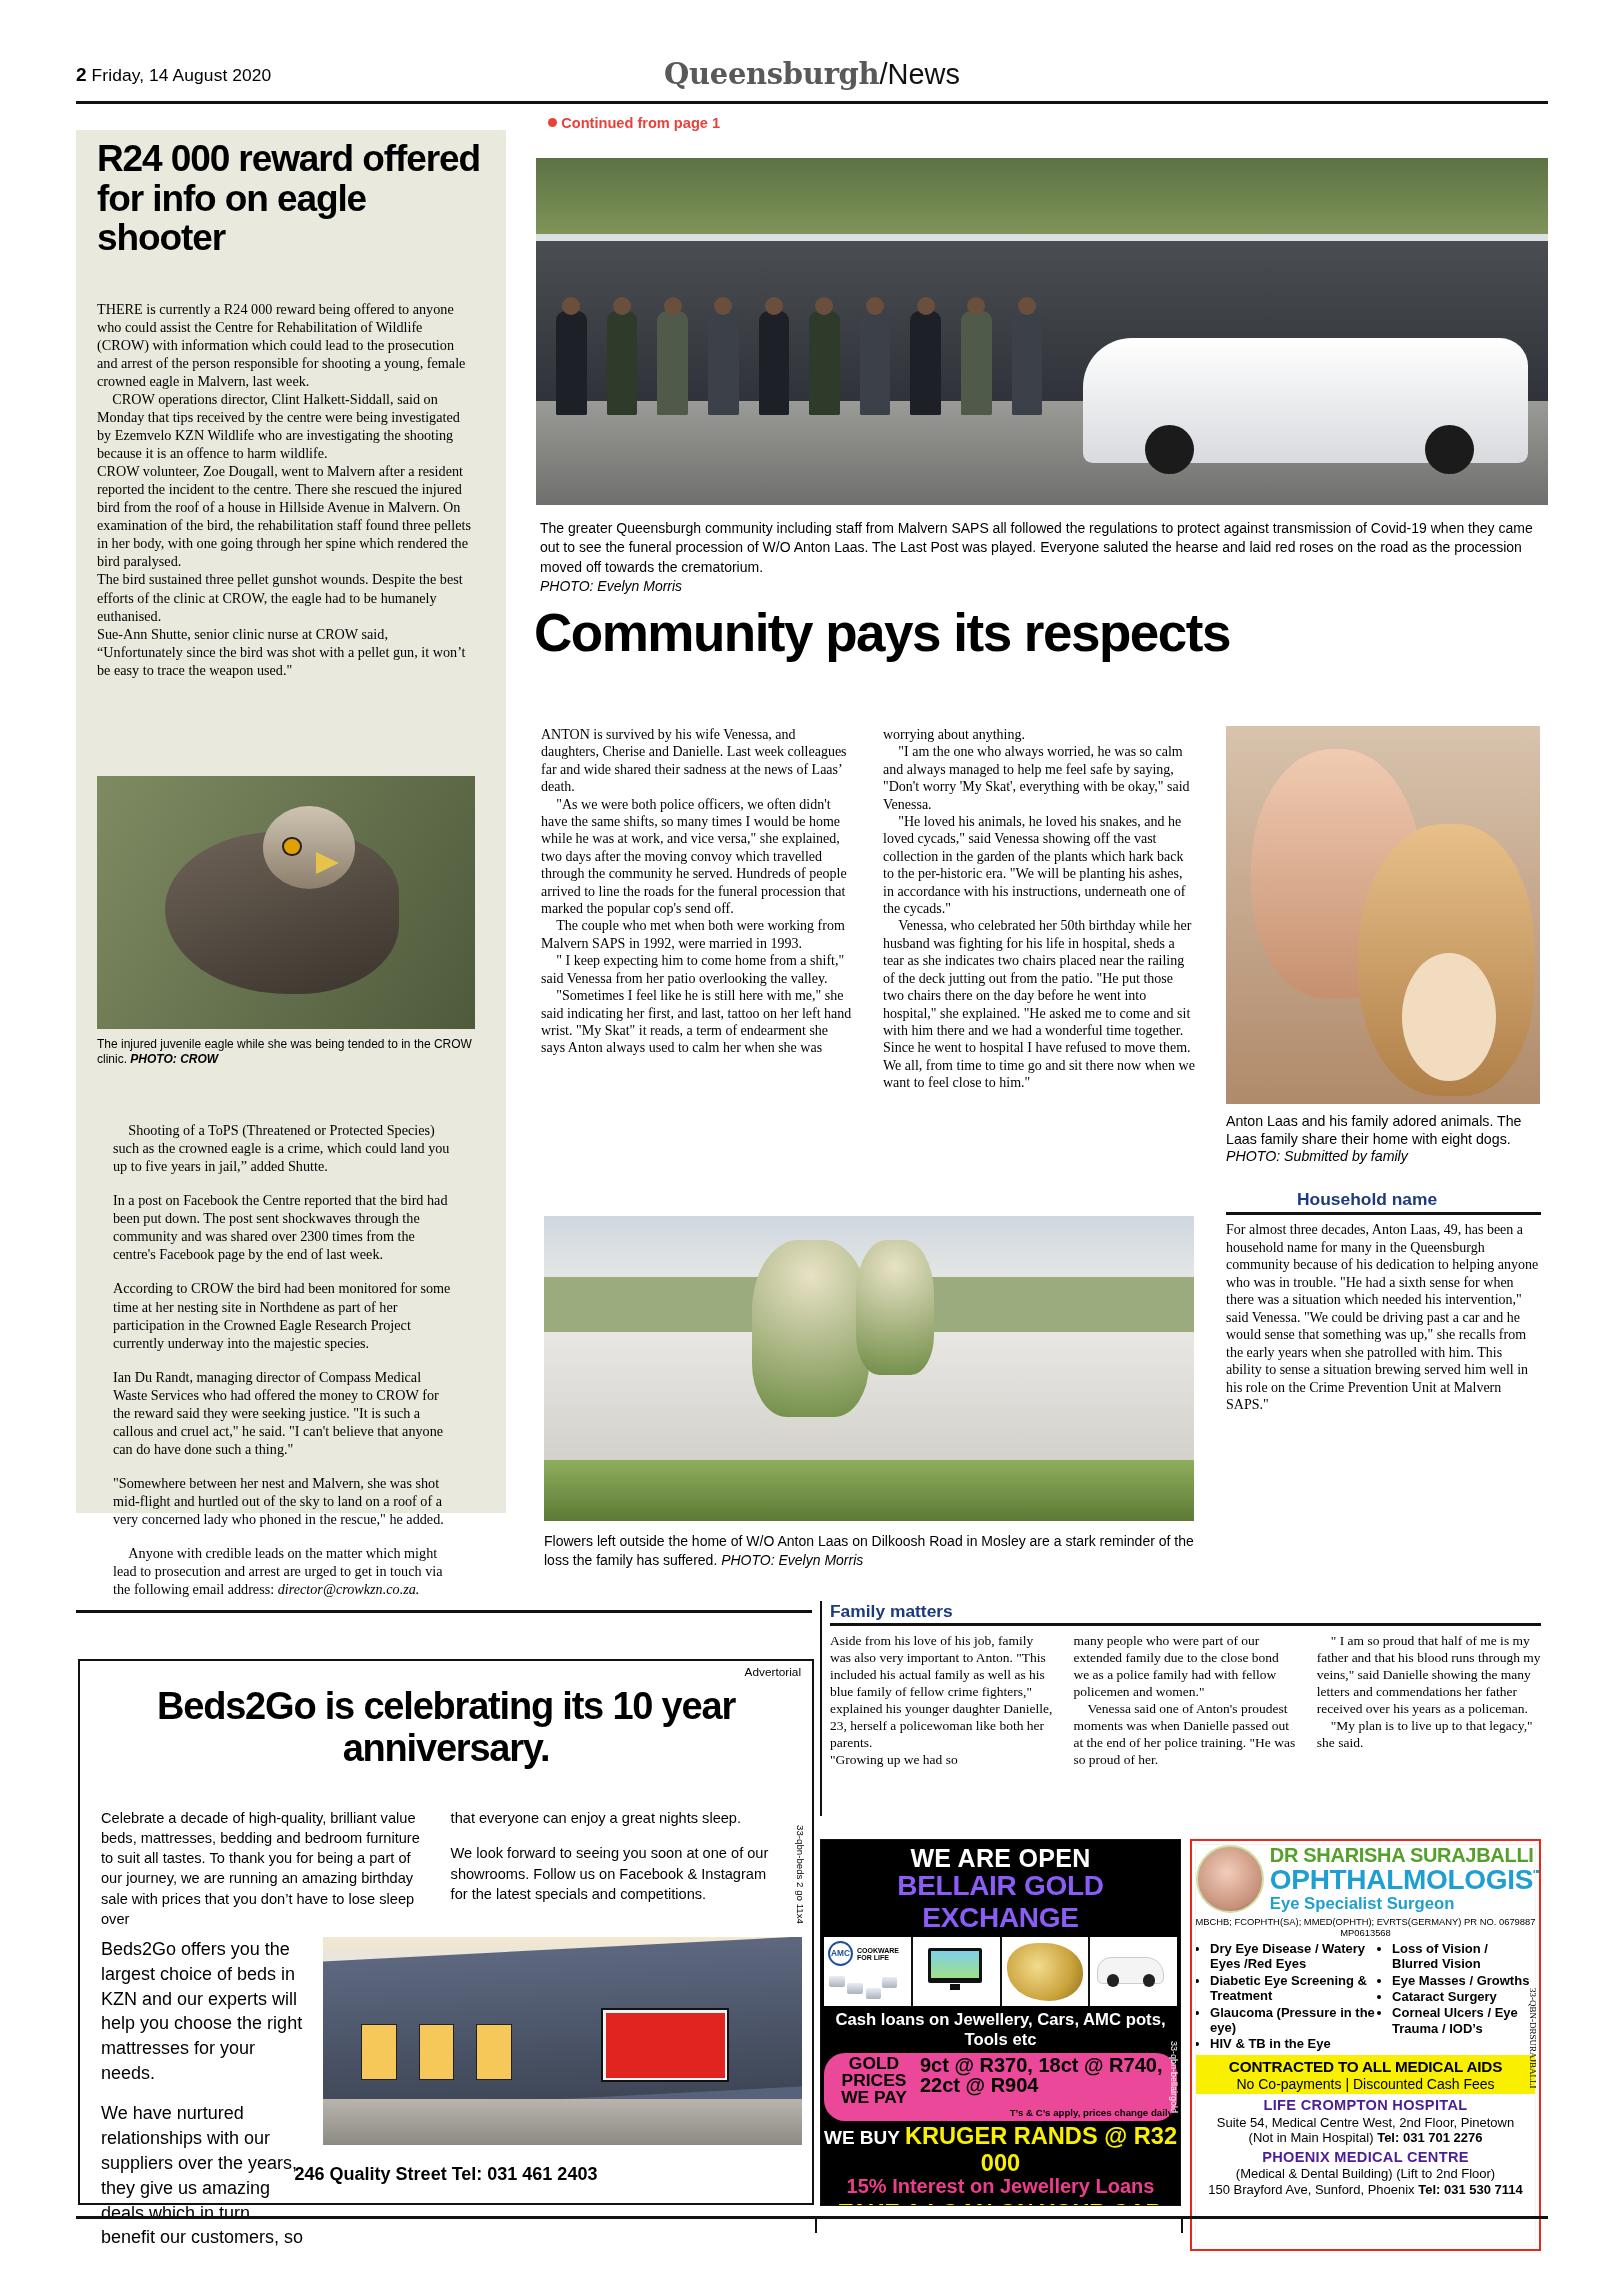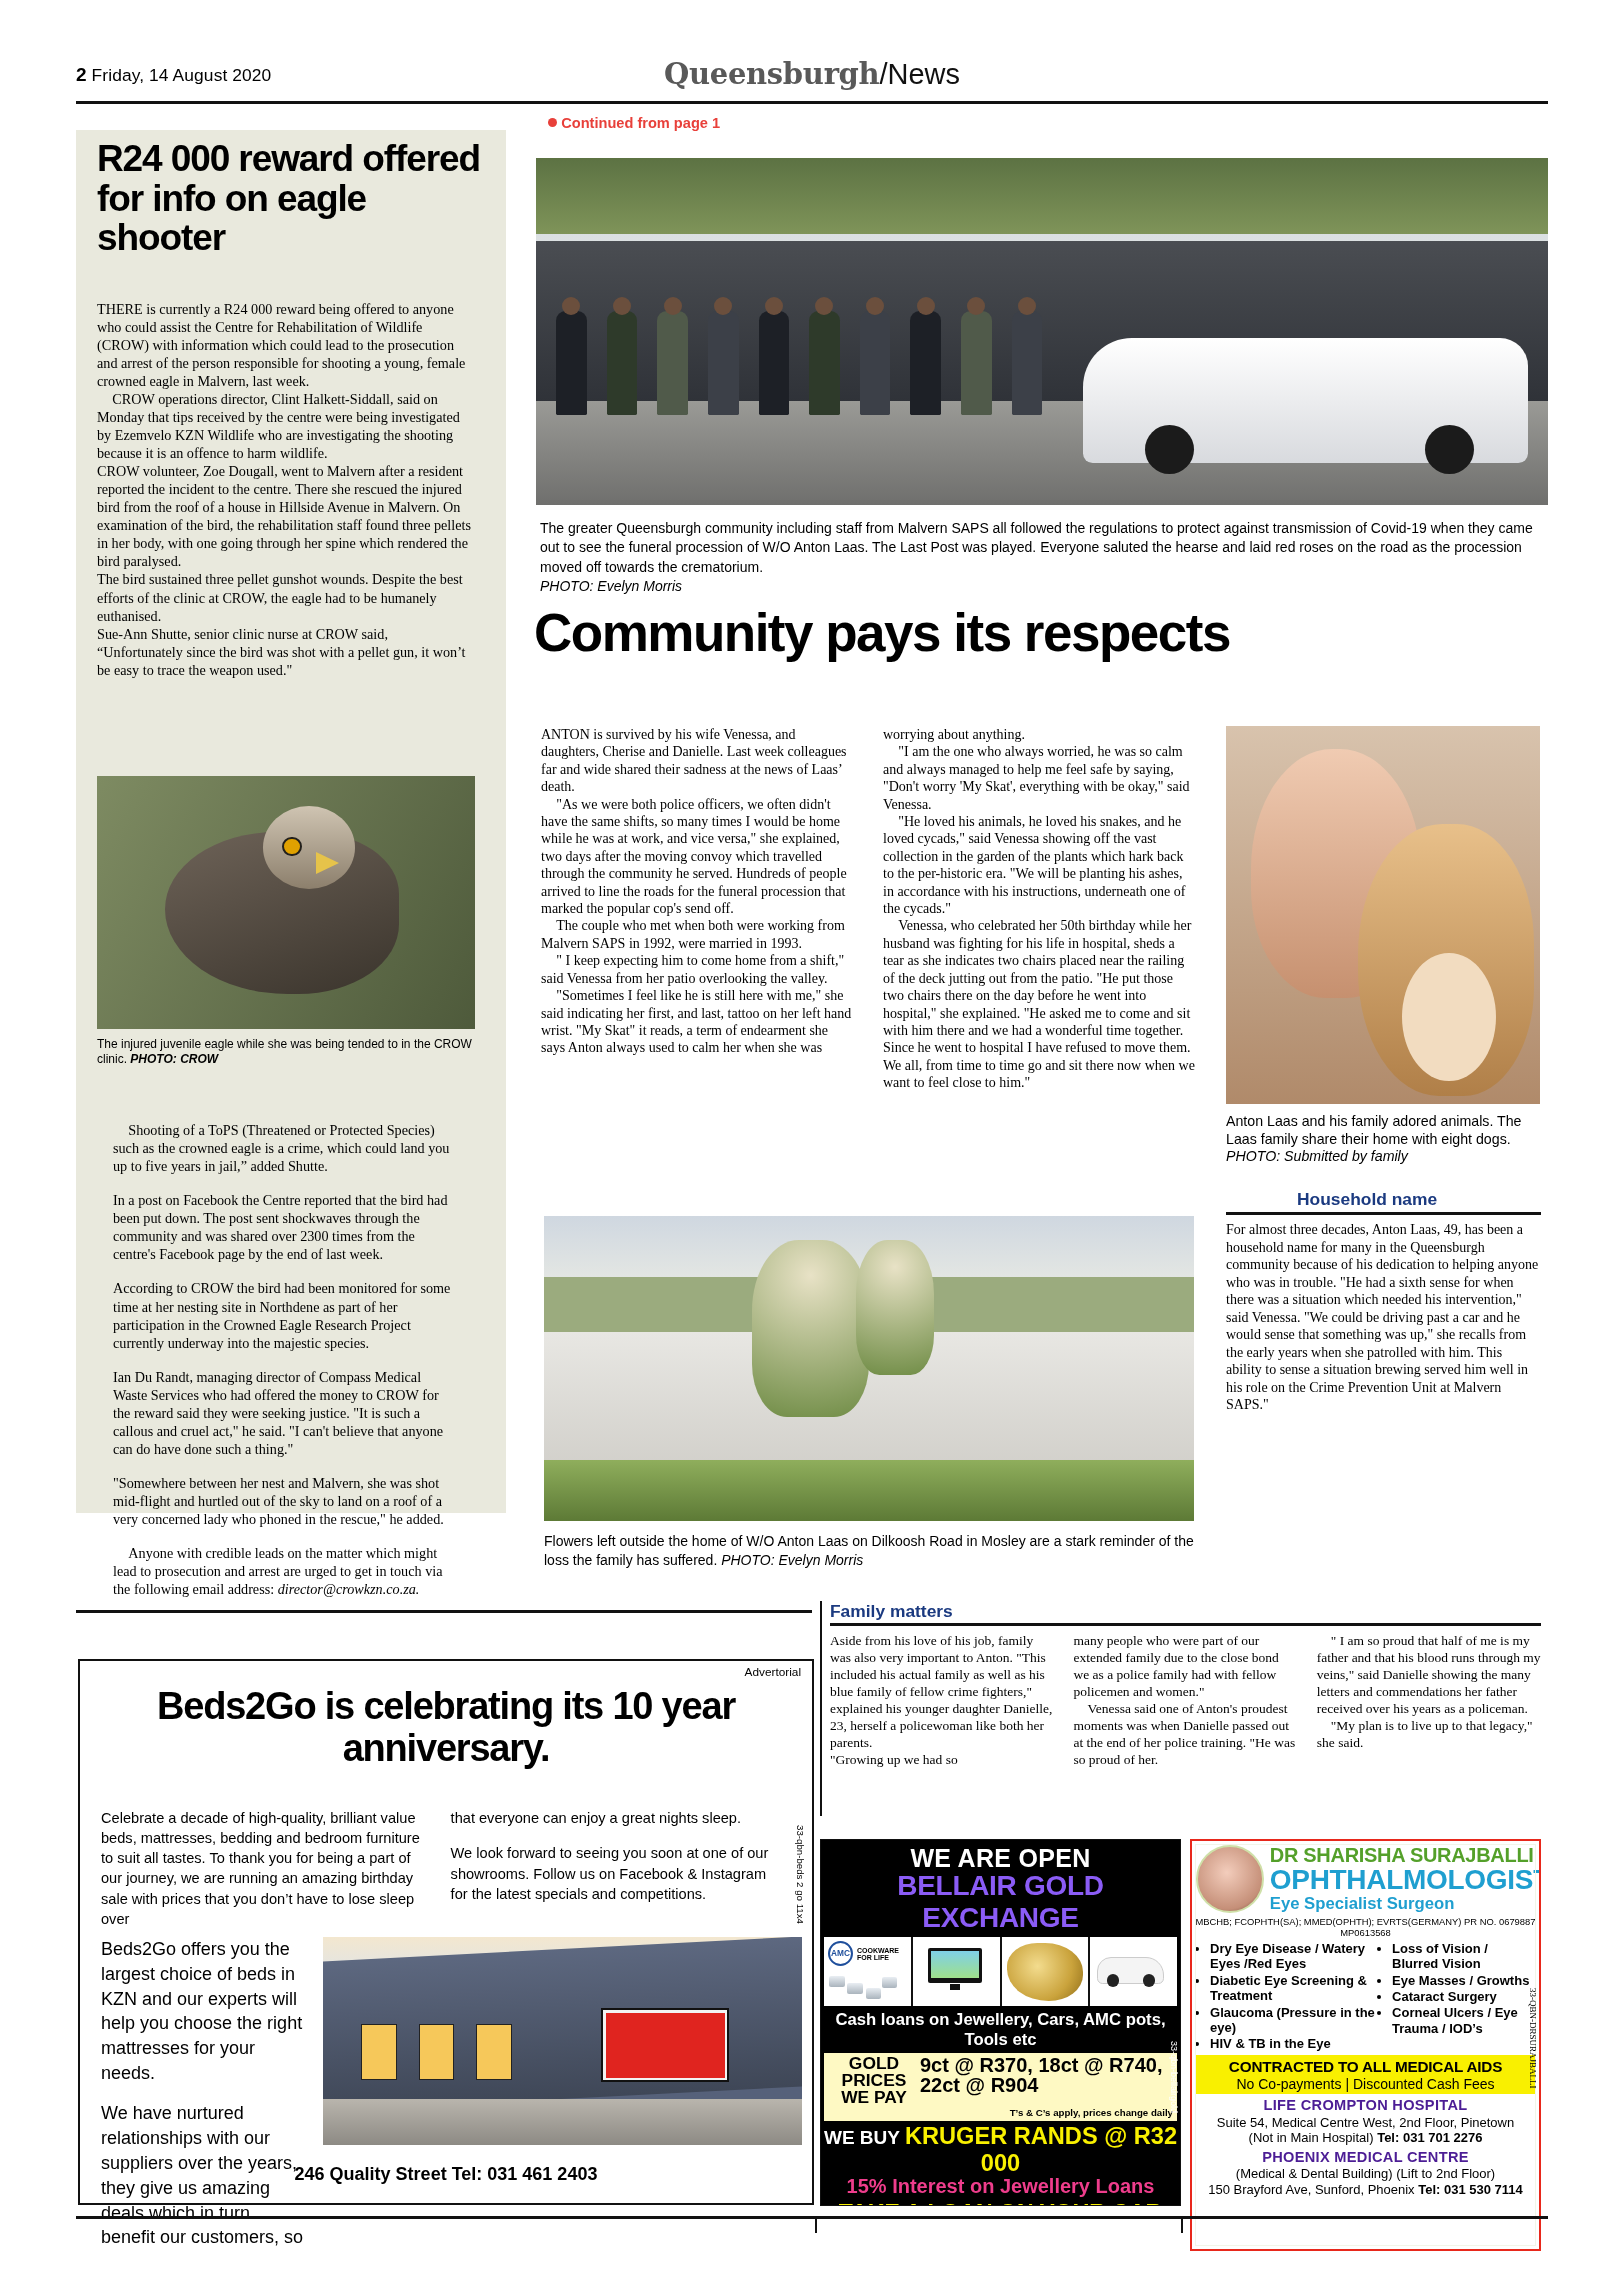--- a/index.html
+++ b/index.html
@@ -100,21 +100,21 @@
   .amc-circ{display:inline-block;width:21px;height:21px;border-radius:50%;border:2.1px solid #1f4f9c;color:#1f4f9c;font-weight:bold;font-size:8.3px;text-align:center;line-height:21px;vertical-align:middle;}
   .pot{position:absolute;width:15.3px;height:10.4px;background:linear-gradient(#e9eef3,#aab4bd);border-radius:2.1px;}
   .tv{position:absolute;left:15.3px;top:11px;width:54px;height:35px;background:#111;border-radius:2.1px;}
   .tv i{position:absolute;inset:2.8px 2.8px 5.6px 2.8px;background:linear-gradient(#7fd0e8,#9fe08a);display:block;}
   .tv:after{content:"";position:absolute;left:22px;top:36px;width:9.7px;height:5.6px;background:#111;}
   .jewel{position:absolute;inset:5.6px;background:radial-gradient(circle at 40% 40%,#f3dc8e,#caa33c 60%,#8d6b17);border-radius:40% 50% 45% 55%;}
   .car{position:absolute;left:7px;top:19.4px;width:65px;height:25px;background:#f4f4f4;border-radius:14px 18px 5.6px 5.6px;border:0.7px solid #ccc;}
   .car:before,.car:after{content:"";position:absolute;bottom:-4.2px;width:12.5px;height:12.5px;border-radius:50%;background:#222;}
   .car:before{left:8.3px;} .car:after{right:8.3px;}
   .gold-cash{text-align:center;color:#fff;font-family:"Liberation Sans",sans-serif;font-weight:bold;font-size:16.7px;margin-top:4.2px;}
-  .gold-prices{background:#fef9c3;margin:2.8px 2.8px 0 2.8px;padding:1.4px 4.2px 2.1px 4.2px;position:relative;}
+  .gold-prices{background:#ec4899;margin:2.8px 2.8px 0 2.8px;padding:1.4px 4.2px 2.1px 4.2px;position:relative;border-radius:21px;}
   .gold-prices .lbl{display:inline-block;font-family:"Liberation Sans",sans-serif;font-weight:bold;font-size:17.4px;line-height:1;vertical-align:top;width:92px;text-align:center;}
   .gold-prices .val{display:inline-block;font-family:"Liberation Sans",sans-serif;font-weight:bold;font-size:20px;line-height:1;width:250px;}
   .gold-prices .tc{text-align:right;font-family:"Liberation Sans",sans-serif;font-weight:bold;font-size:9.7px;margin-top:0.7px;}
   .gold-kr{text-align:center;color:#f9f000;font-family:"Liberation Sans",sans-serif;font-weight:bold;font-size:23.6px;margin-top:2.1px;}
   .gold-kr .w{color:#fff;font-size:19px;}
   .gold-int{text-align:center;color:#ee3d8c;font-family:"Liberation Sans",sans-serif;font-weight:bold;font-size:20px;margin-top:-1.4px;}
   .gold-loan{text-align:center;color:#f9f000;font-family:"Liberation Sans",sans-serif;font-weight:bold;font-size:23px;margin-top:1.4px;}
   .gold-code{position:absolute;right:1.4px;top:201px;color:#fff;font-family:"Liberation Sans",sans-serif;font-size:9px;writing-mode:vertical-rl;}
 
   

